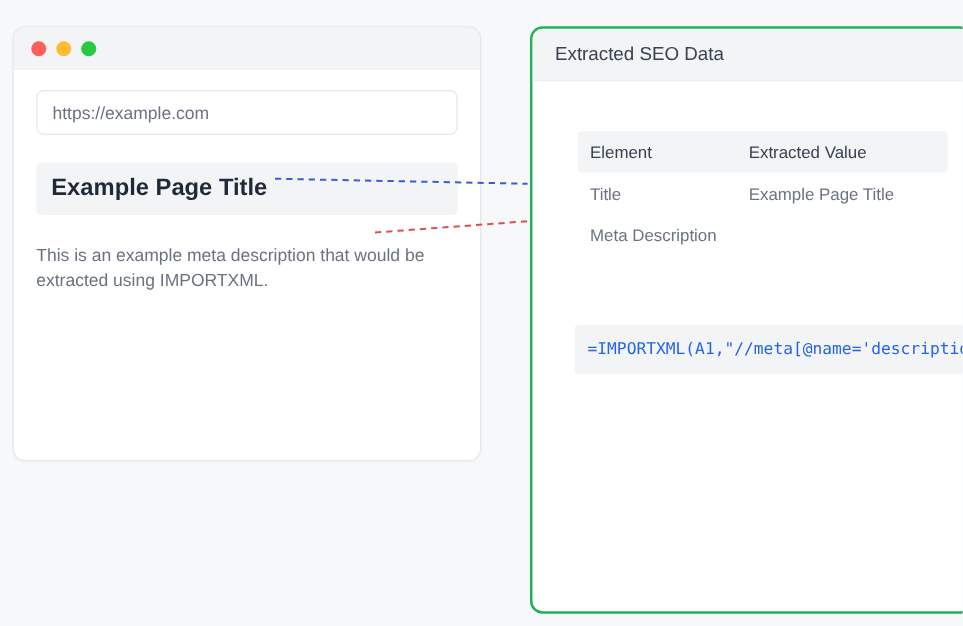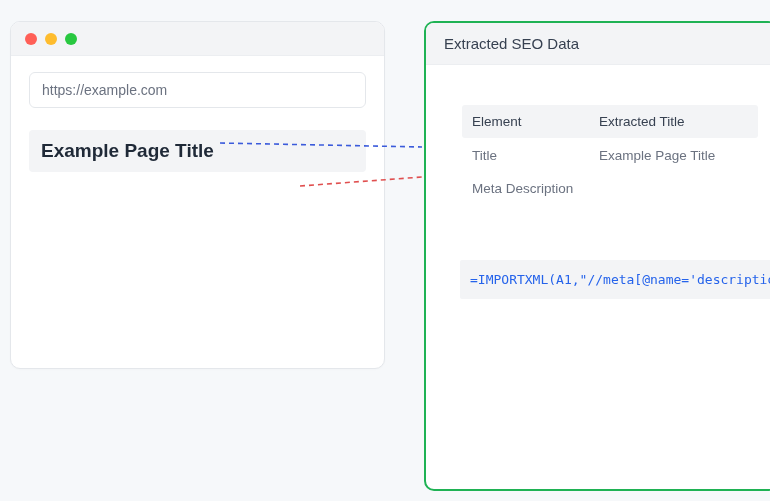--- a/index.html
+++ b/index.html
@@ -149,32 +149,33 @@
   <div class="titlebar">
     <span class="dot red"></span>
     <span class="dot yellow"></span>
     <span class="dot green"></span>
   </div>
   <div class="browser-body">
     <input class="url-bar" type="text" readonly="" value="https://example.com" style="">
     <div class="page-title-block">
       <h1>Example Page Title</h1>
     </div>
+    <p class="meta-desc">This is an example meta description that would be extracted using IMPORTXML.</p>
   </div>
 </div>
 
 <div class="seo-panel">
   <div class="seo-header">
     <h2>Extracted SEO Data</h2>
   </div>
   <div class="seo-body">
     <div class="seo-table">
       <div class="thead">
         <div class="col1">Element</div>
-        <div class="col2">Extracted Title</div>
+        <div class="col2">Extracted Value</div>
       </div>
       <div class="row">
         <div class="col1">Title</div>
         <div class="col2">Example Page Title</div>
       </div>
       <div class="row">
         <div class="col1">Meta Description</div>
       </div>
     </div>
     <div class="formula-bar">=IMPORTXML(A1,"//meta[@name='description']/@content")</div>

